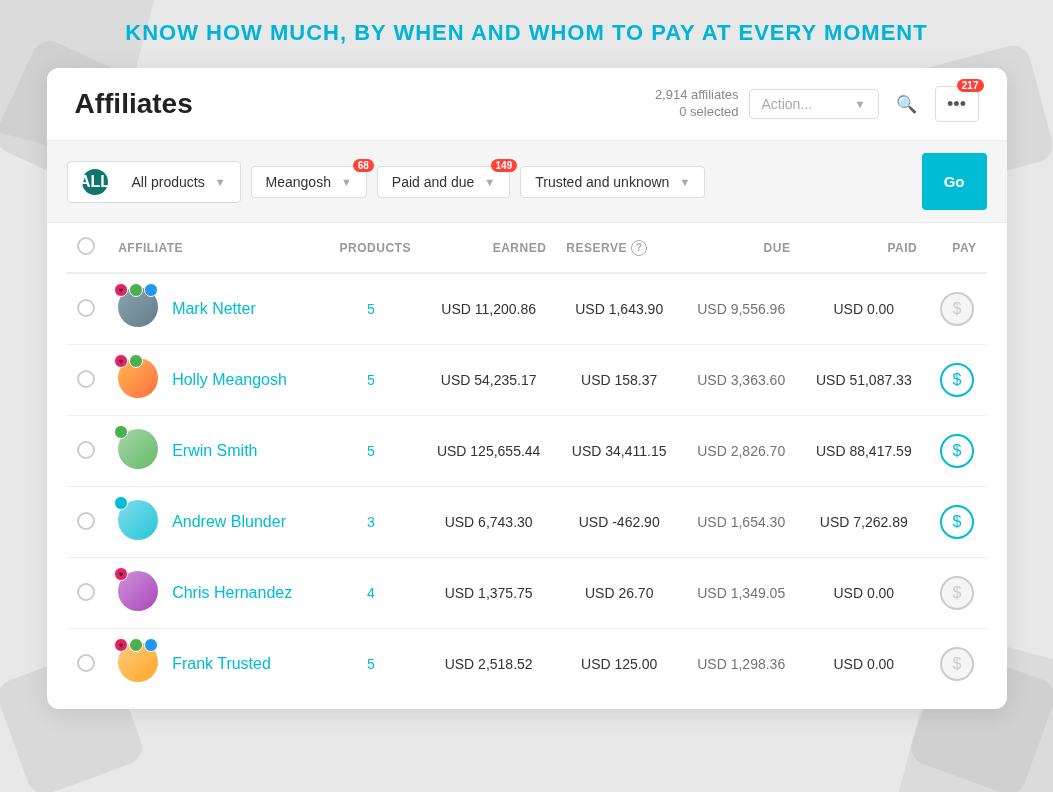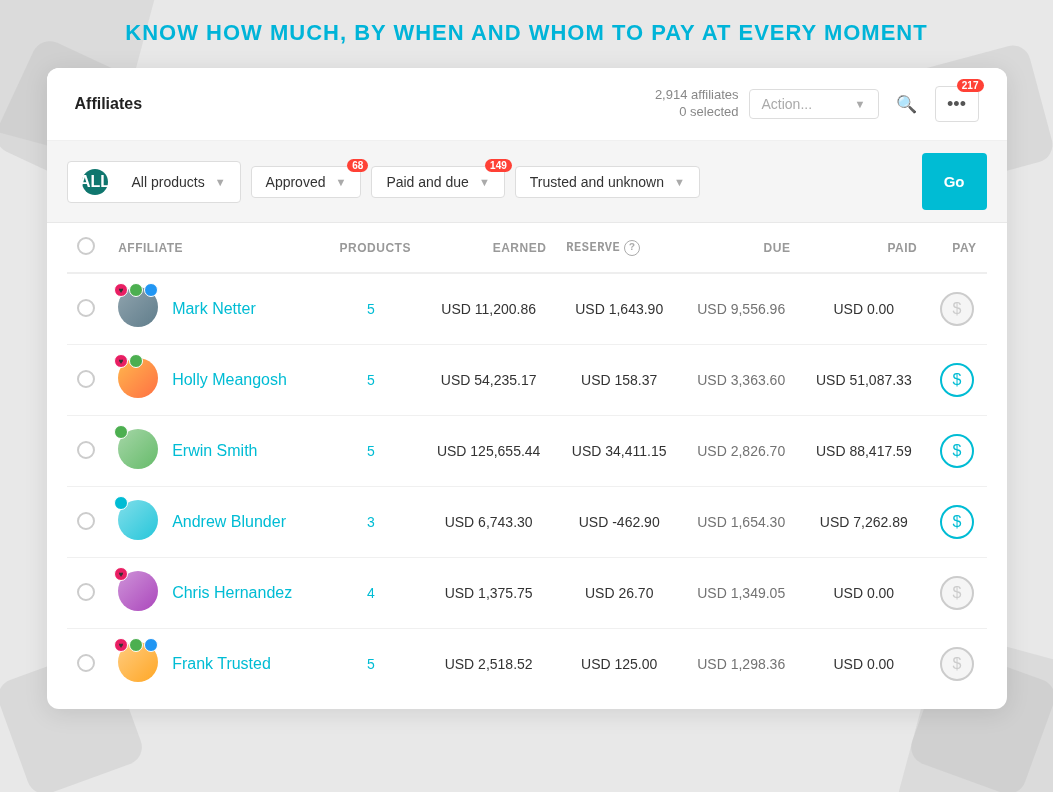--- a/index.html
+++ b/index.html
@@ -85,21 +85,21 @@
     
     .card-header {
       background: #fff;
       padding: 18px 28px;
       display: flex;
       align-items: center;
       justify-content: space-between;
       border-bottom: 1px solid #f0f0f0;
     }
     .card-title {
-      font-size: 16px;
+      font-size: 28px;
       font-weight: 600;
       color: #222;
     }
     .header-right {
       display: flex;
       align-items: center;
       gap: 10px;
     }
     .affiliates-count {
       text-align: right;
@@ -338,21 +338,20 @@
     .av2 { background: linear-gradient(135deg, #ffb74d, #ff7043); }
     .av3 { background: linear-gradient(135deg, #a5d6a7, #66bb6a); }
     .av4 { background: linear-gradient(135deg, #80deea, #26c6da); }
     .av5 { background: linear-gradient(135deg, #ce93d8, #ab47bc); }
     .av6 { background: linear-gradient(135deg, #ffcc80, #ffa726); }
 
     .reserve-header {
       display: flex;
       align-items: center;
       gap: 4px;
-      font-family: Liberation Mono, monospace;
     }
     .help-icon {
       width: 16px; height: 16px;
       border-radius: 50%;
       border: 1.5px solid #aaa;
       display: inline-flex;
       align-items: center;
       justify-content: center;
       font-size: 10px;
       color: #aaa;
@@ -394,21 +393,21 @@
     </div>
 
     <div class="filter-bar">
       <div class="filter-item">
         <span class="all-icon">ALL</span>
         <span>All products</span>
         <span class="chevron">▼</span>
       </div>
       <div class="filter-item">
         <span class="badge">68</span>
-        <span>Approved</span>
+        <span>Meangosh</span>
         <span class="chevron">▼</span>
       </div>
       <div class="filter-item">
         <span class="badge">149</span>
         <span>Paid and due</span>
         <span class="chevron">▼</span>
       </div>
       <div class="filter-item">
         <span>Trusted and unknown</span>
         <span class="chevron">▼</span>

